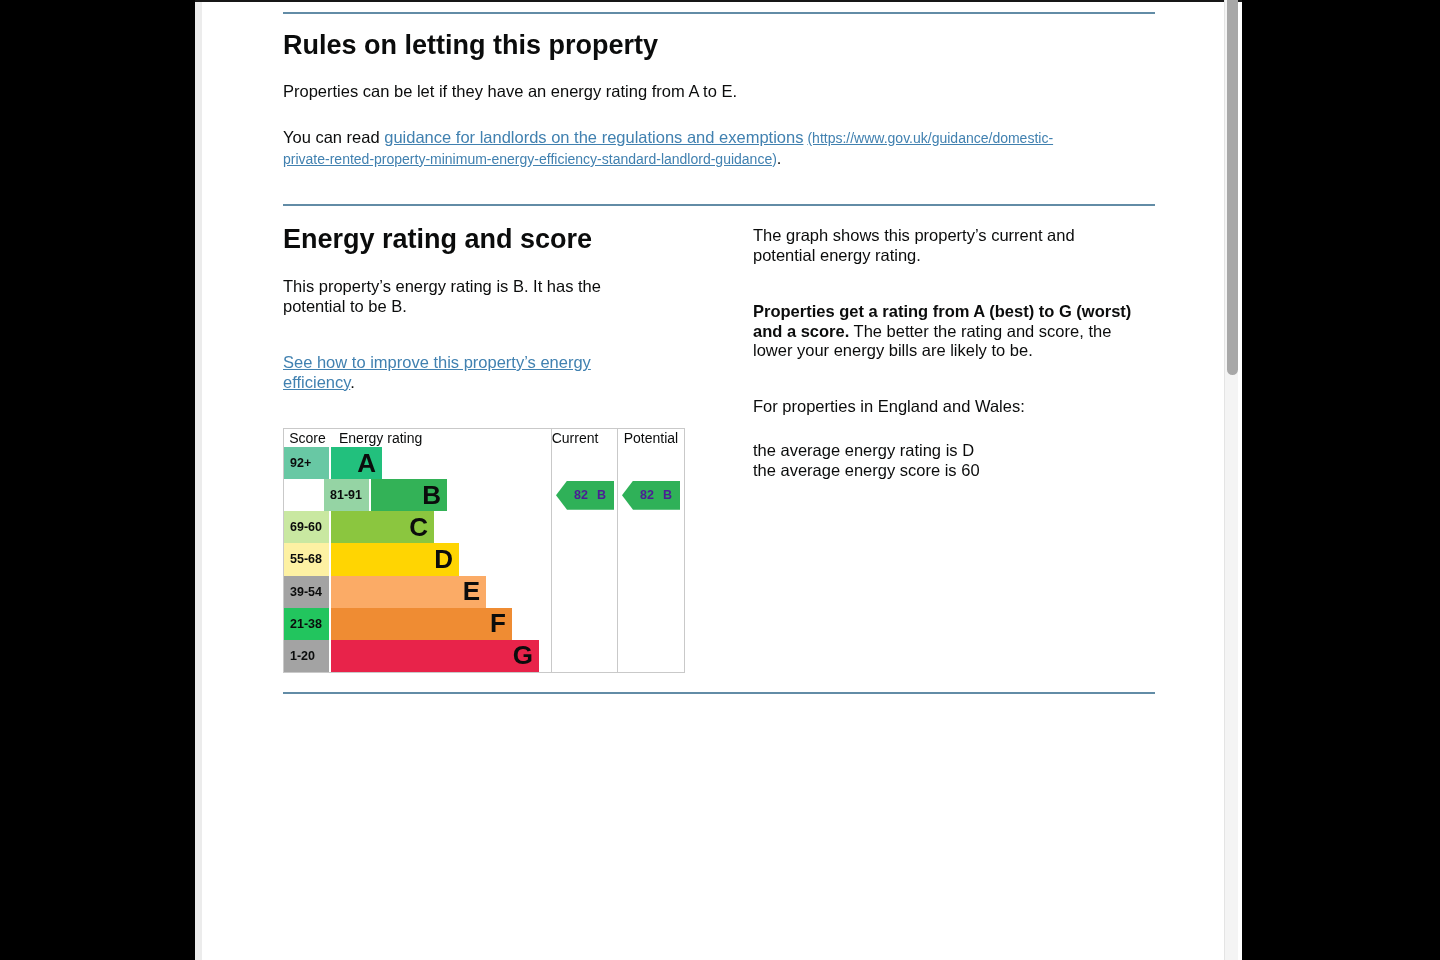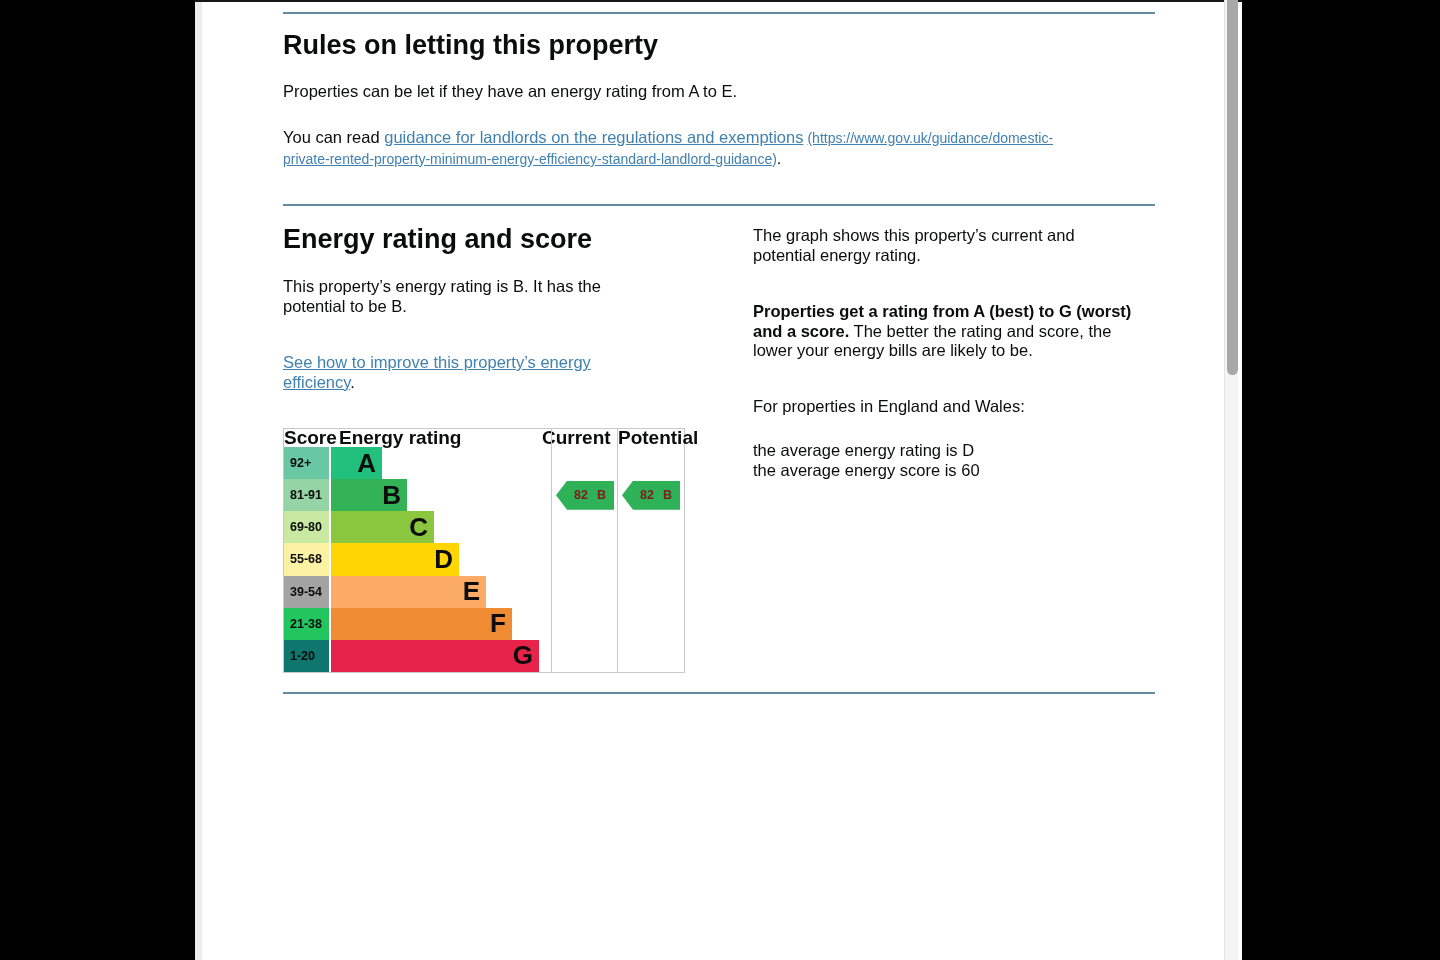--- a/index.html
+++ b/index.html
@@ -21,37 +21,37 @@
   .rcol-p1 { left:558px; top:226px; width:410px; }
   .rcol-p2 { left:558px; top:302px; width:410px; }
   .rcol-p3 { left:558px; top:397px; width:410px; }
   .rcol-p45 { left:558px; top:441px; width:410px; }
   .bold { font-weight:bold; }
   a.link { color:#4181b0; text-decoration:underline; cursor:pointer; }
   .url-small { font-size:14px; margin-left:4px; }
   
   .epc { position:absolute; left:88px; top:428px; width:402px; height:245px;
          border:1px solid #c9c9c9; background:#fff; }
-  .epc-header { position:relative; height:18px; font-size:19px; font-weight:bold; line-height:18px; }
+  .epc-header { position:relative; height:18px; font-size:14px; font-weight:normal; line-height:18px; }
   .epc-h { position:absolute; top:0; }
   .epc-h-score { left:0; width:47px; text-align:center; }
   .epc-h-rating { left:55px; }
   .epc-h-current { left:258px; width:66px; text-align:center; }
   .epc-h-potential { left:334px; width:66px; text-align:center; }
   .epc-rows { position:absolute; left:0; top:18px; width:100%; bottom:0; display:flex; flex-direction:column; }
   .epc-row { flex:1; display:flex; align-items:stretch; }
   .epc-score { width:47px; font-size:12.5px; font-weight:bold; display:flex; align-items:center;
                padding-left:6px; border-right:2px solid #fff; }
   .epc-bar { display:flex; align-items:center; justify-content:flex-end; padding-right:6px;
              font-size:26px; font-weight:bold; color:#0b0c0c; }
   .epc-vline { position:absolute; top:0; bottom:0; width:1px; background:#c9c9c9; }
   .vline1 { left:267px; } .vline2 { left:333px; }
   .epc-arrow { position:absolute; width:58px; height:29px; display:flex; align-items:center;
                justify-content:center; gap:9px; padding-left:10px; font-size:12.5px; font-weight:bold;
-               color:#7f1d1d; clip-path:polygon(0 50%, 19% 0, 100% 0, 100% 100%, 19% 100%); }
+               color:#4c1d95; clip-path:polygon(0 50%, 19% 0, 100% 0, 100% 100%, 19% 100%); }
   .arrow-current { left:272px; } .arrow-potential { left:338px; }
   
   .scrollbar-track { position:absolute; left:1029px; top:0; width:14px; height:960px;
                      background:#f4f4f4; border-left:1px solid #e4e4e4; }
   .scrollbar-thumb { position:absolute; left:1.5px; top:0; width:11px; height:375px;
                      background:#a8a8a8; border-radius:0 0 6px 6px; cursor:pointer; }
 </style>
 </head>
 <body>
 
@@ -85,41 +85,41 @@
         <span class="epc-h epc-h-rating">Energy rating</span>
         <span class="epc-h epc-h-current">Current</span>
         <span class="epc-h epc-h-potential">Potential</span>
       </div>
       <div class="epc-rows">
           <div class="epc-row">
             <div class="epc-score" style="background: rgb(104, 200, 164);">92+</div>
             <div class="epc-bar" style="background: rgb(34, 192, 125); width: 51px;">A</div>
           </div>
           <div class="epc-row">
-            <div class="epc-score" style="background: rgb(149, 212, 164);">81-91</div>
+            <div class="epc-score" style="background: rgb(149, 212, 164); margin-left: 40px;">81-91</div>
             <div class="epc-bar" style="background: rgb(51, 178, 87); width: 76px;">B</div>
           </div>
           <div class="epc-row">
-            <div class="epc-score" style="background: rgb(201, 232, 161);">69-80</div>
+            <div class="epc-score" style="background: rgb(201, 232, 161);">69-60</div>
             <div class="epc-bar" style="background: rgb(139, 198, 63); width: 103px;">C</div>
           </div>
           <div class="epc-row">
             <div class="epc-score" style="background: rgb(253, 241, 163);">55-68</div>
             <div class="epc-bar" style="background: rgb(255, 213, 2); width: 128px;">D</div>
           </div>
           <div class="epc-row">
             <div class="epc-score" style="background: #a3a3a3;">39-54</div>
             <div class="epc-bar" style="background: rgb(251, 171, 102); width: 155px;">E</div>
           </div>
           <div class="epc-row">
             <div class="epc-score" style="background: #22c55e;">21-38</div>
             <div class="epc-bar" style="background: rgb(239, 140, 51); width: 181px;">F</div>
           </div>
           <div class="epc-row">
-            <div class="epc-score" style="background: #0f766e;">1-20</div>
+            <div class="epc-score" style="background: #a3a3a3;">1-20</div>
             <div class="epc-bar" style="background: rgb(232, 35, 74); width: 208px;">G</div>
           </div>
         </div>
       <div class="epc-vline vline1"></div>
       <div class="epc-vline vline2"></div>
       <div class="epc-arrow arrow-current" style="top: 51.7143px; background: rgb(47, 177, 88);">
         <span>82</span>
         <span>B</span>
       </div>
       <div class="epc-arrow arrow-potential" style="top: 51.7143px; background: rgb(47, 177, 88);">

